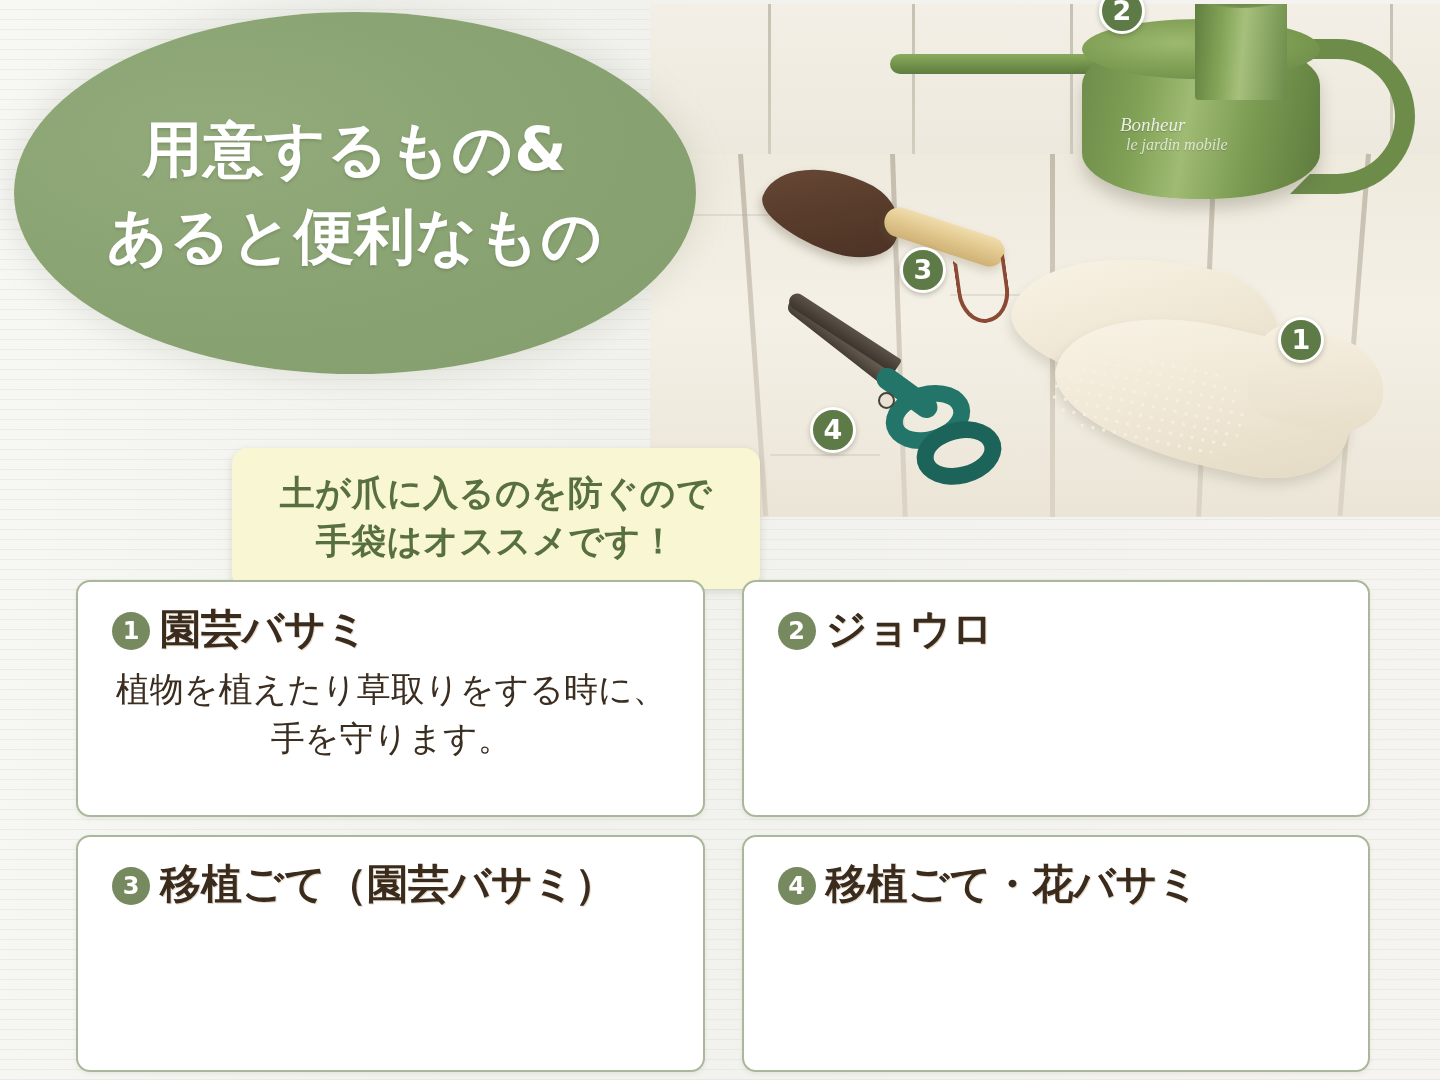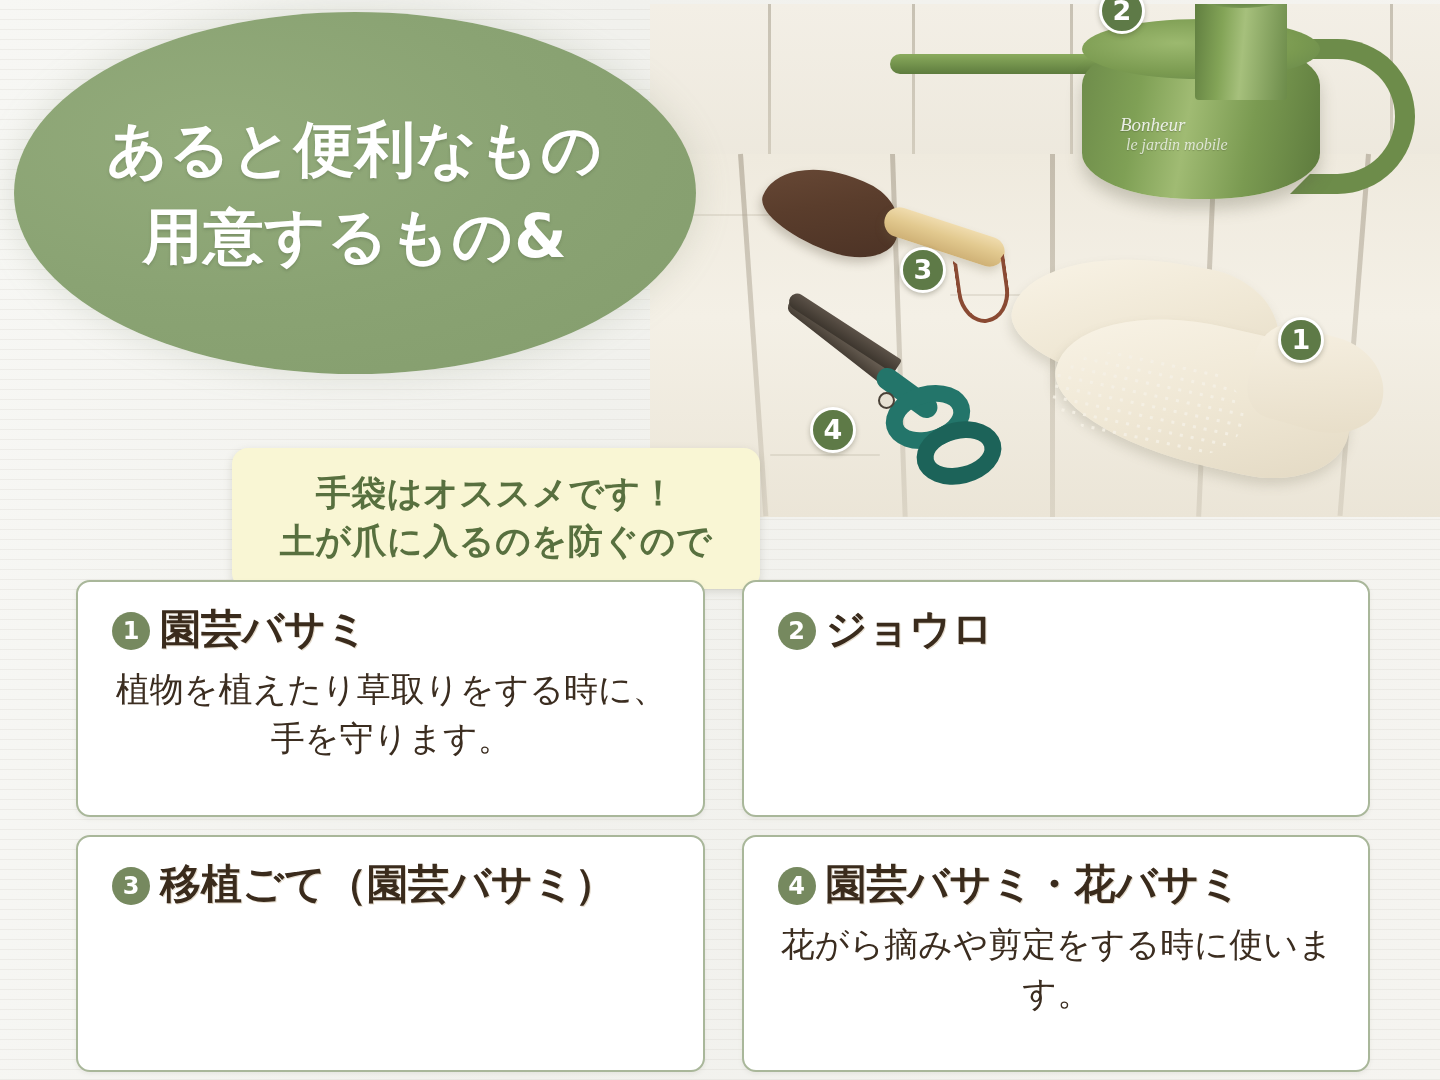--- a/index.html
+++ b/index.html
@@ -398,27 +398,27 @@
 
     </div>
   </div>
 
   <div class="marker" style="left:1278px; top:317px;">1</div>
   <div class="marker" style="left:1099px; top:-12px;">2</div>
   <div class="marker" style="left:900px; top:247px;">3</div>
   <div class="marker" style="left:810px; top:407px;">4</div>
 
   <div class="title-ellipse">
+    <div class="title-line">用意するもの&amp;</div>
     <div class="title-line">あると便利なもの</div>
-    <div class="title-line">用意するもの&amp;</div>
   </div>
 
   <div class="bubble">
+    <div class="bubble-line">土が爪に入るのを防ぐので</div>
     <div class="bubble-line">手袋はオススメです！</div>
-    <div class="bubble-line">土が爪に入るのを防ぐので</div>
     <div class="bubble-tail"></div>
   </div>
 
   <div class="cards">
 
     <div class="card">
       <div class="card-title">
         <div class="card-badge">1</div>
         <div class="card-heading">園芸バサミ</div>
       </div>
@@ -435,20 +435,19 @@
     <div class="card">
       <div class="card-title">
         <div class="card-badge">3</div>
         <div class="card-heading">移植ごて（園芸バサミ）</div>
       </div>
     </div>
 
     <div class="card">
       <div class="card-title">
         <div class="card-badge">4</div>
-        <div class="card-heading">園芸バサミ・花バサミ</div>
-      </div>
-      <div class="card-body">花がら摘みや剪定をする時に使います。</div>
+        <div class="card-heading">移植ごて・花バサミ</div>
+      </div>
     </div>
 
   </div>
 
 </div>
 
 </body></html>

